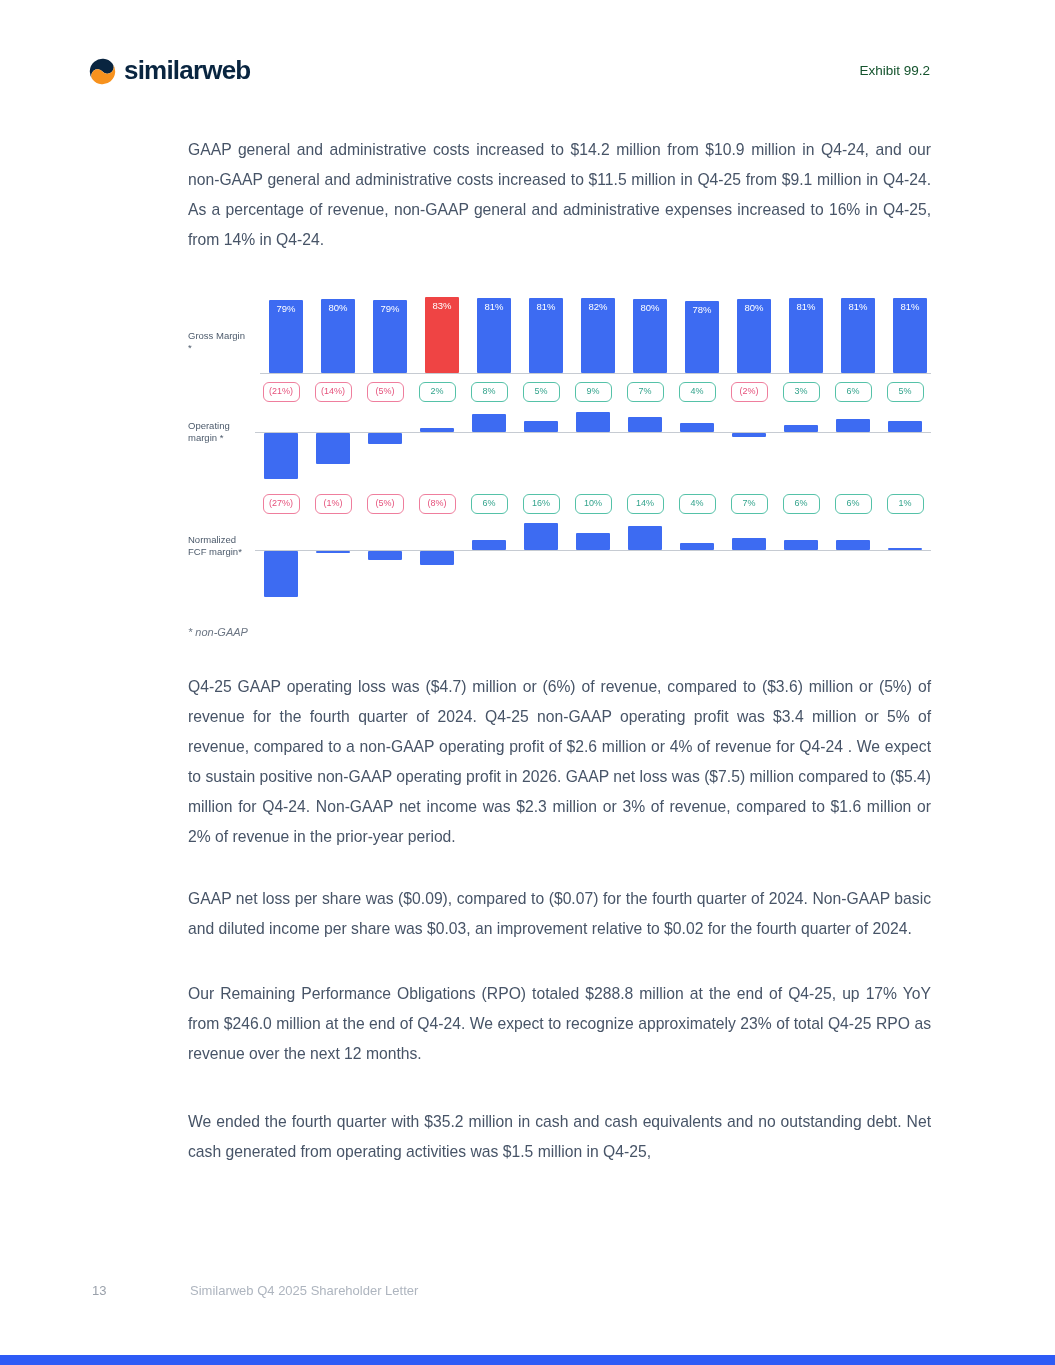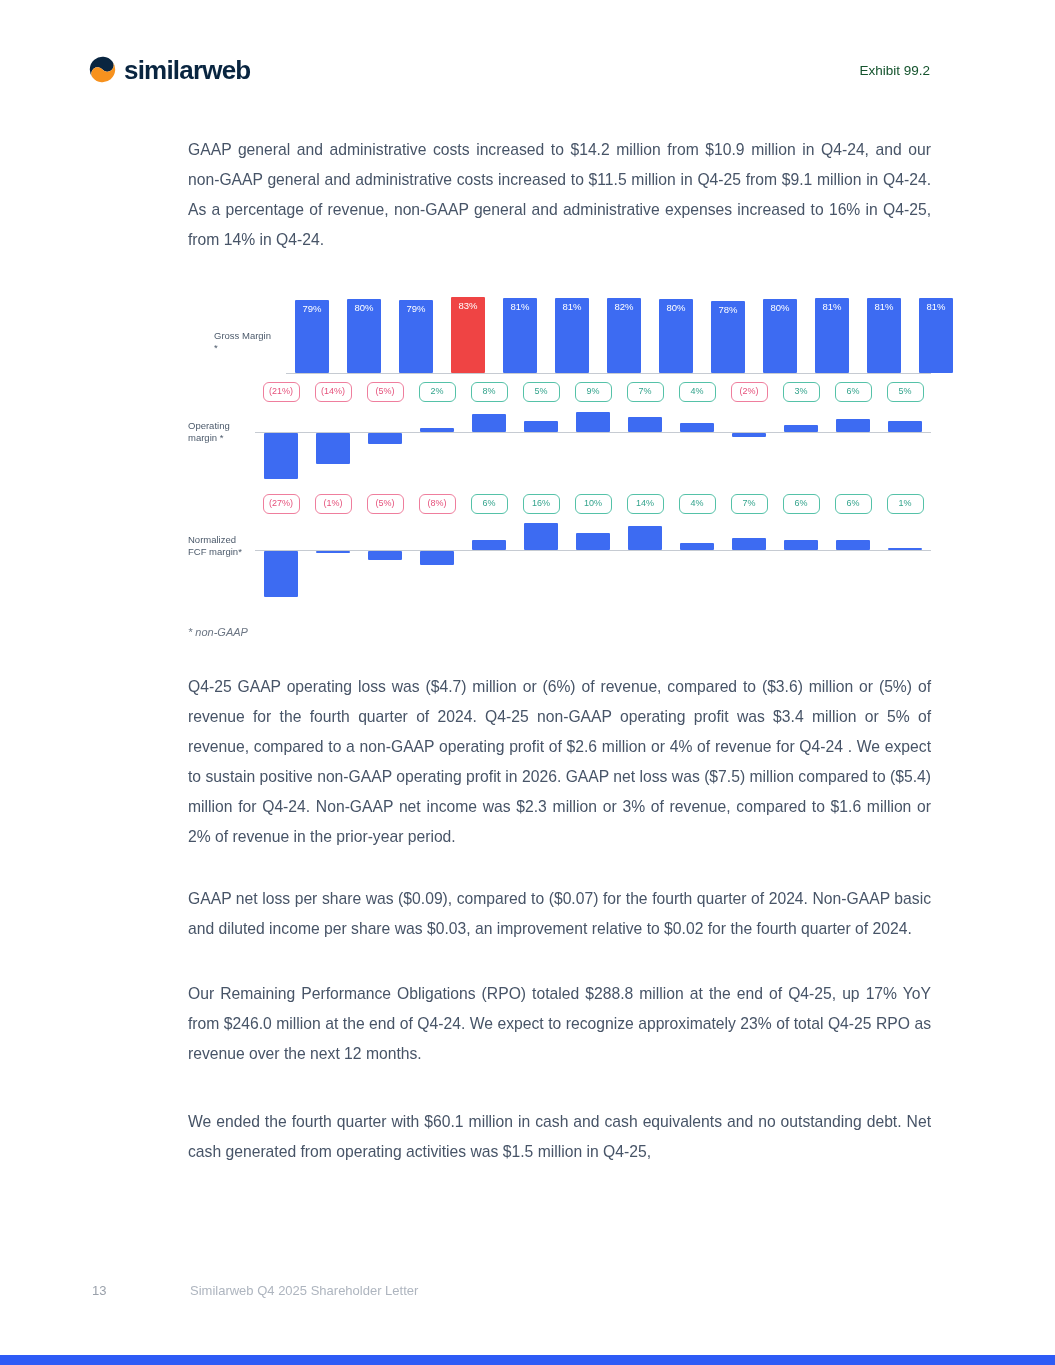--- a/index.html
+++ b/index.html
@@ -5,34 +5,34 @@
   * { margin:0; padding:0; box-sizing:border-box; }
   html,body { background:#e8e8e8; }
   body { font-family:"Liberation Sans", sans-serif; }
   .page {
     position:relative; width:1055px; height:1365px; margin:0 auto;
     background:#ffffff; overflow:hidden;
   }
   
   .header { position:absolute; top:55px; left:88px; right:125px;
     display:flex; justify-content:space-between; align-items:center; }
-  .logo { display:flex; align-items:flex-start; gap:7px; }
+  .logo { display:flex; align-items:flex-end; gap:7px; }
   .logo svg { width:29px; height:29px; }
   .logo-text { font-size:26px; font-weight:700; color:#092540; letter-spacing:-0.8px; }
   .exhibit { font-size:13.5px; color:#14532d; }
   
   .content { position:absolute; left:188px; width:743px; top:135px; }
   .body-p { font-size:15.7px; line-height:30px; color:#475467; text-align:justify; }
   
   .chart { margin-top:39px; }
   .chart-row { display:flex; }
   .row-label { width:72px; font-size:9.5px; line-height:12px; color:#4c5a6b;
     display:flex; flex-direction:column; }
   .row-label span { max-width:60px; }
-  .rl-bottom { justify-content:flex-end; padding-bottom:20px;margin-left:26px; }
+  .rl-bottom { justify-content:flex-end; padding-bottom:20px; }
   .rl-center { justify-content:center; }
   .plot-wrap { flex:1; }
   .plot { position:relative; }
   .plot .col { position:absolute; top:0; bottom:0; width:52px; }
   .bar { position:absolute; left:50%; transform:translateX(-50%); width:34px;
     border-radius:1px; }
   .bar-label { position:absolute; top:3px; left:0; right:0; text-align:center;
     color:#ffffff; font-size:9.5px; font-weight:500; }
   .baseline { position:absolute; left:0; right:0; height:1px; background:#c6cbd2; }
   .xlabels, .badges { display:flex; }
@@ -340,21 +340,21 @@
         </div>
       </div>
 
     </div>
 
     <div class="footnote">* non-GAAP</div>
 
     <p class="body-p p2">Q4-25 GAAP operating loss was ($4.7) million or (6%) of revenue, compared to ($3.6) million or (5%) of revenue for the fourth quarter of 2024. Q4-25 non-GAAP operating profit was $3.4 million or 5% of revenue, compared to a non-GAAP operating profit of $2.6 million or 4% of revenue for Q4-24 . We expect to sustain positive  non-GAAP operating profit in 2026. GAAP net loss was ($7.5) million compared to ($5.4) million for Q4-24. Non-GAAP net income was $2.3 million or 3% of revenue, compared to $1.6 million or 2% of revenue in the prior-year period.</p>
     <p class="body-p p3">GAAP net loss per share was ($0.09), compared to ($0.07) for the fourth quarter of 2024. Non-GAAP basic and diluted income per share was $0.03, an improvement relative to $0.02 for the fourth quarter of 2024.</p>
     <p class="body-p p4">Our Remaining Performance Obligations (RPO) totaled $288.8 million at the end of Q4-25, up 17% YoY from $246.0 million at the end of Q4-24. We expect to recognize approximately 23% of total Q4-25 RPO as revenue over the next 12 months.</p>
-    <p class="body-p p5">We ended the fourth quarter with $60.1 million in cash and cash equivalents and no outstanding debt. Net cash generated from operating activities was $1.5 million in Q4-25,</p>
+    <p class="body-p p5">We ended the fourth quarter with $35.2 million in cash and cash equivalents and no outstanding debt. Net cash generated from operating activities was $1.5 million in Q4-25,</p>
 
   </div>
 
   <div class="footer">
     <span class="page-num">13</span>
     <span class="footer-title">Similarweb Q4 2025 Shareholder Letter</span>
   </div>
 
   <div class="bottom-bar"></div>
 

